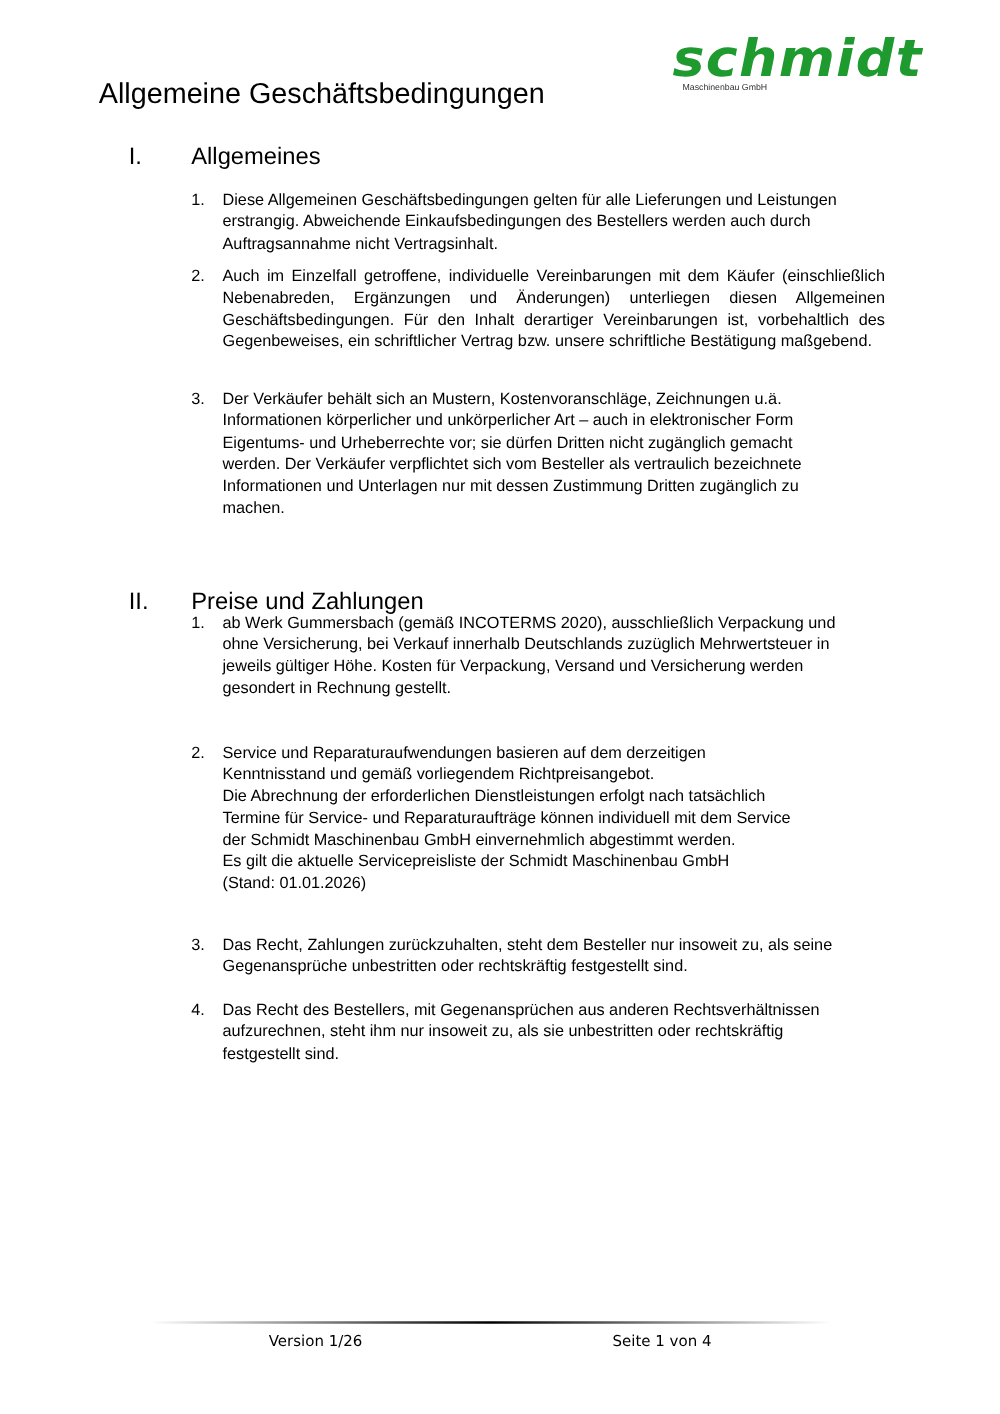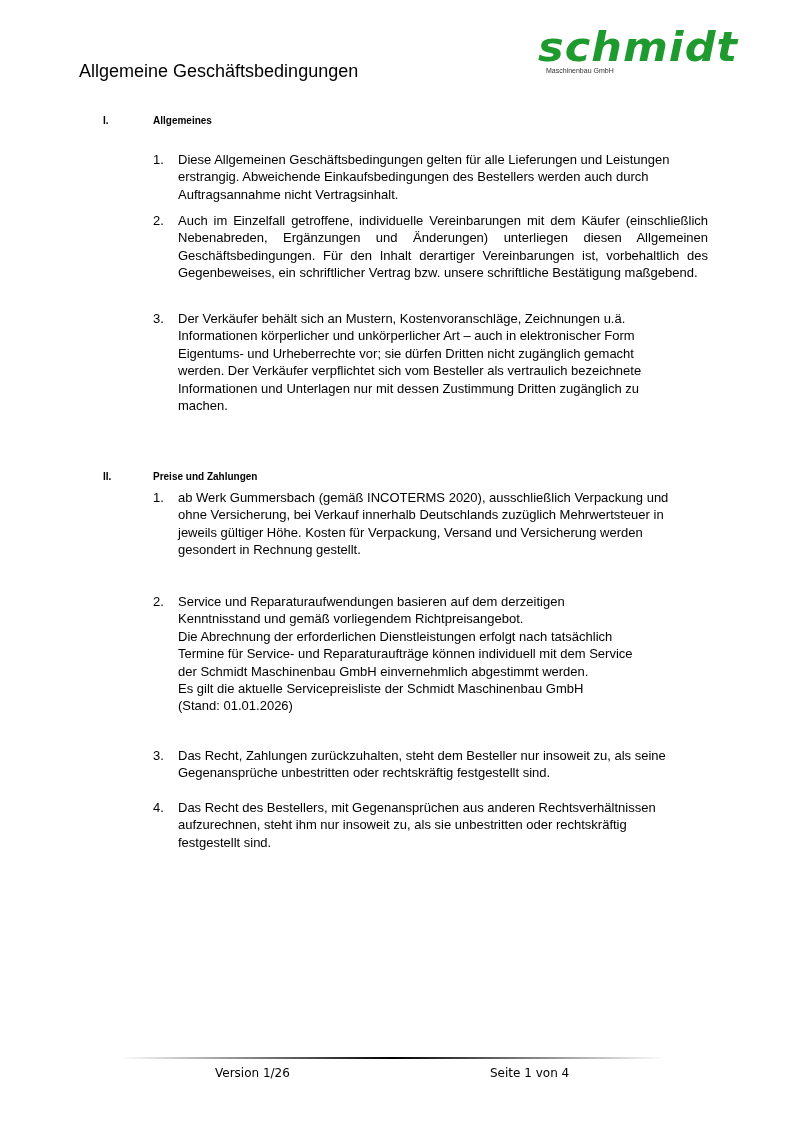--- a/index.html
+++ b/index.html
@@ -1,24 +1,24 @@
 <!DOCTYPE html>
 <html><head>
   <meta charset="utf-8">
   <style>
     html, body { margin: 0; padding: 0; background: #ffffff; }
     body { width: 800px; height: 1131px; position: relative; overflow: hidden;
            font-family: "Liberation Sans", sans-serif; color: #000; }
-    .doc-title { position: absolute; left: 79px; top: 61px; font-size: 18px; }
+    .doc-title { position: absolute; left: 79px; top: 61px; font-size: 23px; }
     .logo { position: absolute; left: 546px; top: 28px; width: 160px; text-align: left; }
     .logo-word { font-family: "DejaVu Sans", sans-serif; font-weight: bold; font-style: italic;
                  font-size: 41px; color: #1f9a2f; line-height: 38px; letter-spacing: 1px;
                  transform: scaleX(1.05); transform-origin: right; display: block; }
     .logo-sub { font-size: 7px; color: #333; margin-top: 1px; display: block; }
-    .section-head { position: absolute; left: 103px; font-weight: bold; font-size: 10px; }
+    .section-head { position: absolute; left: 103px; font-weight: normal; font-size: 19px; }
     .section-head .num { display: inline-block; width: 50px; }
     .item { position: absolute; left: 153px; width: 555px; font-size: 13px; line-height: 17.4px; }
     .item .num { position: absolute; left: 0; top: 0; }
     .item .text { margin-left: 25px; }
     .item .text.justify { text-align: justify; }
     .line { display: block; }
     .footer-rule { position: absolute; left: 120px; top: 1057px; width: 545px; height: 2px;
                    background: linear-gradient(to right, rgba(0,0,0,0), #000 50%, rgba(0,0,0,0)); }
     .footer-left { position: absolute; left: 215px; top: 1066px; font-family: "DejaVu Sans", sans-serif; font-size: 12px; }
     .footer-right { position: absolute; left: 490px; top: 1066px; font-family: "DejaVu Sans", sans-serif; font-size: 12px; }

